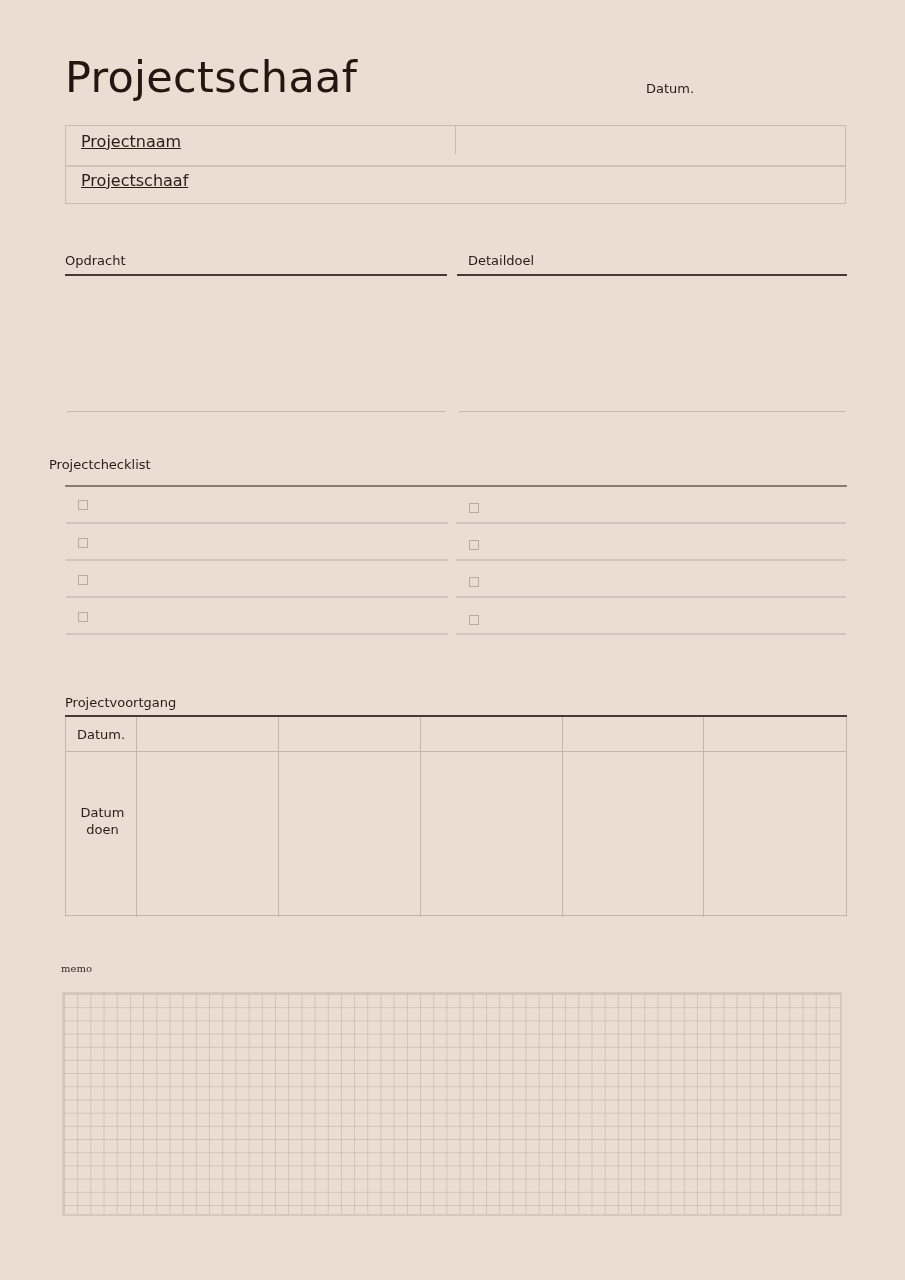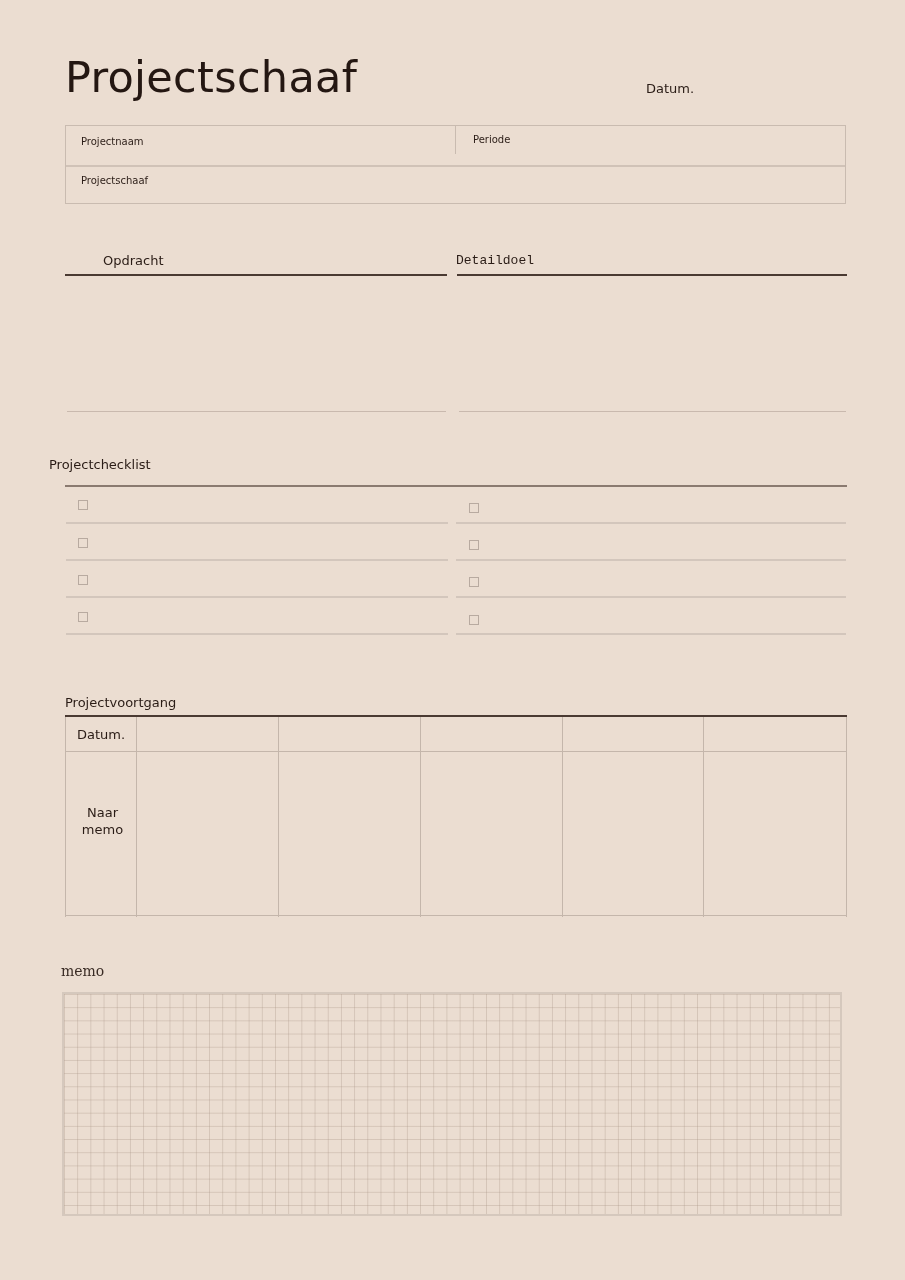--- a/index.html
+++ b/index.html
@@ -12,41 +12,41 @@
     overflow: hidden;
   }
   .abs { position: absolute; }
   .title { left: 65px; top: 52px; font-size: 43px; font-weight: normal; letter-spacing: 0.3px; color: #241712; }
   .date-label { left: 646px; top: 81px; font-size: 13px; color: #2a1c16; }
 
   .info-table { left: 65px; top: 125px; width: 781px; height: 79px; border: 1px solid #c9bbb0; box-sizing: border-box; }
   .info-row { position: absolute; left: 0; right: 0; height: 39px; }
   .info-row.r1 { top: 0; border-bottom: 2px solid #d0c2b7; }
   .info-row.r2 { top: 40px; }
-  .info-cell { position: absolute; top: 0; bottom: 11px; font-size: 10px; display: flex; align-items: center; padding-left: 15px; box-sizing: border-box; }
+  .info-cell { position: absolute; top: 0; bottom: 11px; font-size: 16px; display: flex; align-items: center; padding-left: 15px; box-sizing: border-box; text-decoration: underline; }
   .info-cell.name { left: 0; width: 390px; border-right: 1px solid #c9bbb0; padding-top: 2px; }
   .info-cell.period { left: 390px; right: 0; padding-left: 17px; padding-bottom: 2px; }
   .info-cell.presence { left: 0; right: 0; }
 
   .section-label { font-size: 13px; color: #2a1c16; }
   .thick-line { height: 2px; background: #4a3a32; }
   .thin-line { height: 1px; background: #c9b9ae; }
 
   .checkbox { width: 10px; height: 10px; border: 1px solid #b8aaa0; box-sizing: border-box; background: transparent; }
   .check-sep { height: 2px; background: #d3c6bc; }
 
   .progress { left: 65px; top: 715px; width: 782px; }
   .progress-top { position: absolute; left: 0; top: 0; width: 782px; height: 2px; background: #4a3a32; }
   .pcol { position: absolute; top: 2px; height: 200px; border-right: 1px solid #c4b6ab; box-sizing: border-box; }
   .prow-sep { position: absolute; left: 1px; top: 36px; width: 780px; height: 1px; background: #c4b6ab; }
   .p-left { position: absolute; left: 0; top: 2px; width: 1px; height: 200px; background: #c4b6ab; }
   .p-bottom { position: absolute; left: 0; top: 200px; width: 782px; height: 1px; background: #c4b6ab; }
   .p-text { position: absolute; font-size: 13px; text-align: center; width: 72px; left: 0; }
 
-  .memo-label { left: 61px; top: 963px; font-family: "DejaVu Serif", serif; font-size: 14px; color: #3a2c25; text-align: right; }
+  .memo-label { left: 61px; top: 963px; font-family: "DejaVu Serif", serif; font-size: 10px; color: #3a2c25; text-align: right; }
   .memo-grid {
     left: 62px; top: 992px; width: 780px; height: 224px;
     border: 2px solid #d5c8bd; box-sizing: border-box;
     background-color: #ebddd1;
     background-image:
       linear-gradient(to right, rgba(170,150,135,0.35) 1px, transparent 1px),
       linear-gradient(to bottom, rgba(170,150,135,0.35) 1px, transparent 1px);
     background-size: 13.2px 13.2px;
   }
 </style>
@@ -54,37 +54,34 @@
 <body>
 
 <div class="abs title">Projectschaaf</div>
 <div class="abs date-label">Datum.</div>
 
 <div class="abs info-table">
   <div class="info-row r1">
     <div class="info-cell name">
       <span>Projectnaam</span>
     </div>
-    <div class="info-cell period">
-      <span>Periode</span>
-    </div>
   </div>
   <div class="info-row r2">
     <div class="info-cell presence">
       <span>Projectschaaf</span>
     </div>
   </div>
 </div>
 
-<div class="abs section-label" style="left:65px; top:253px;margin-left:38px;">Opdracht</div>
+<div class="abs section-label" style="left:65px; top:253px;">Opdracht</div>
 <div class="abs thick-line" style="left:65px; top:274px; width:382px;"></div>
 <div class="abs" style="left:65px; top:277px; width:382px; height:134px;"></div>
 <div class="abs thin-line" style="left:67px; top:411px; width:379px;"></div>
 
-<div class="abs section-label" style="left:456px; top:253px;font-family:Liberation Mono, monospace;">Detaildoel</div>
+<div class="abs section-label" style="left:468px; top:253px;">Detaildoel</div>
 <div class="abs thick-line" style="left:457px; top:274px; width:390px;"></div>
 <div class="abs" style="left:457px; top:277px; width:390px; height:134px;"></div>
 <div class="abs thin-line" style="left:459px; top:411px; width:387px;"></div>
 
 <div class="abs section-label" style="left:49px; top:457px;">Projectchecklist</div>
 <div class="abs thick-line" style="left:65px; top:485px; width:782px; background:#8a7a70;"></div>
 
 <div class="abs checkbox" style="left:78px; top:500px;"></div>
 <div class="abs check-sep" style="left:66px; top:522px; width:382px;"></div>
 <div class="abs checkbox" style="left:78px; top:538px;"></div>
@@ -109,17 +106,17 @@
   <div class="p-left"></div>
   <div class="pcol" style="left:0; width:72px;"></div>
   <div class="pcol" style="left:72px; width:142px;"></div>
   <div class="pcol" style="left:214px; width:142px;"></div>
   <div class="pcol" style="left:356px; width:142px;"></div>
   <div class="pcol" style="left:498px; width:141px;"></div>
   <div class="pcol" style="left:639px; width:143px;"></div>
   <div class="prow-sep"></div>
   <div class="p-bottom"></div>
   <div class="p-text" style="top:12px;">Datum.</div>
-  <div class="p-text" style="top:89px; width:75px; line-height:17px;">Naar memo</div>
+  <div class="p-text" style="top:89px; width:75px; line-height:17px;">Datum doen</div>
 </div>
 
 <div class="abs memo-label">memo</div>
 <div class="abs memo-grid"></div>
 
 </body></html>

